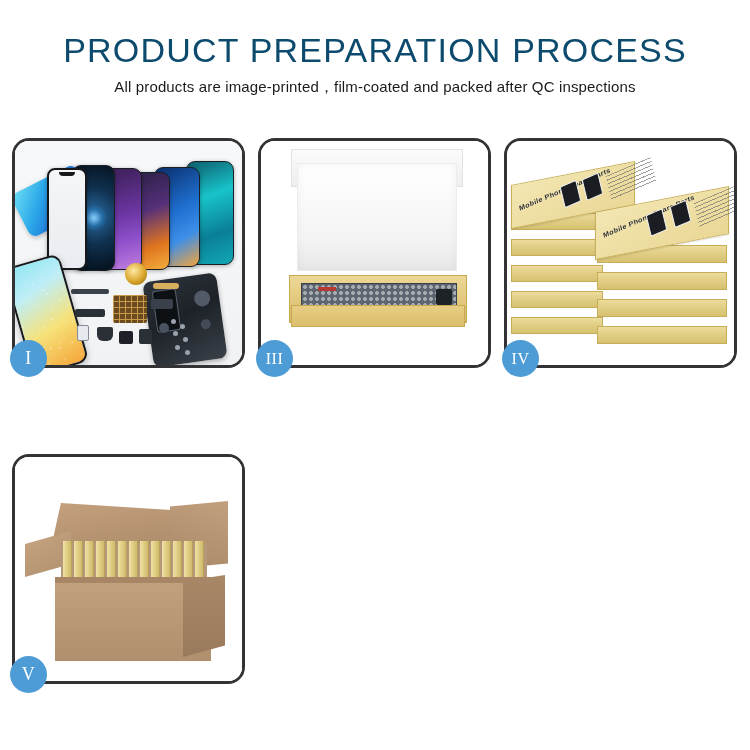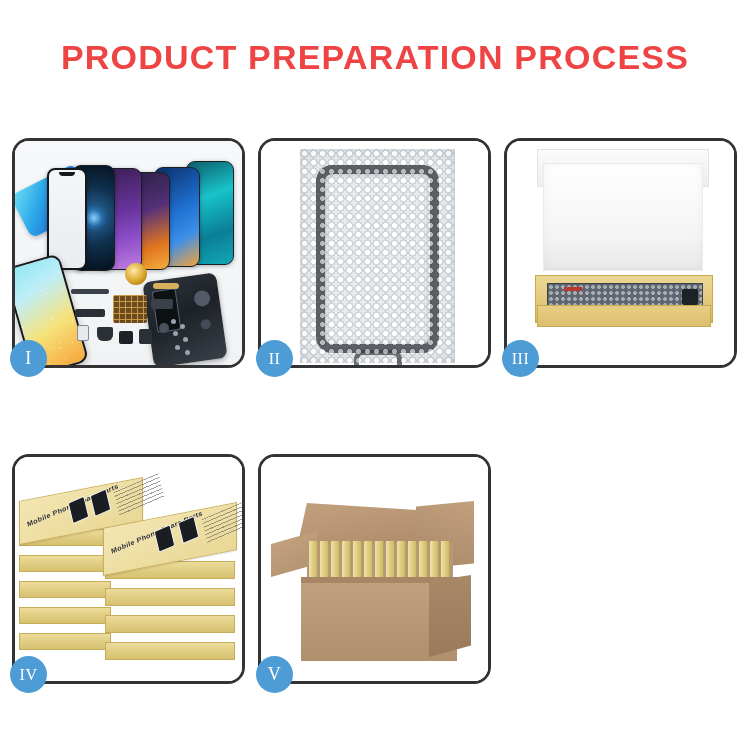--- a/index.html
+++ b/index.html
@@ -14,25 +14,25 @@
   #page {
     position: relative;
     width: 750px; height: 750px;
     background: #ffffff;
   }
 
   
   .header { position: absolute; left: 0; top: 32px; width: 750px; text-align: center; }
   .title {
     font-size: 34px;
-    font-weight: 700;
+    font-weight: 400;
     letter-spacing: 1.2px;
-    color: #ef4444;
+    color: #0c4a6e;
     line-height: 1.1;
-    margin: 7px;
+    margin: 0;
     white-space: nowrap;
   }
   .subtitle {
     margin: 9px 0 0 0;
     font-size: 15px;
     font-weight: 400;
     color: #1b1b1b;
     letter-spacing: 0.15px;
     white-space: nowrap;
   }
@@ -394,20 +394,21 @@
     filter: blur(1px);
   }
 </style>
 </head>
 <body>
 
 <div id="page">
 
   <div class="header">
     <div class="title">PRODUCT PREPARATION PROCESS</div>
+    <div class="subtitle">All products are image-printed，film-coated and packed after QC inspections</div>
   </div>
 
   <div class="grid">
 
     <div class="panel">
       <div class="panel-clip">
         <div class="p1-stage">
           <div class="film-blue"></div>
           <div class="phone ph-teal"></div>
           <div class="phone ph-blue"></div>
@@ -436,31 +437,20 @@
                 <i style="left:12px;top:18px"></i>
               <i style="left:4px;top:26px"></i>
                 <i style="left:14px;top:31px"></i>
             </div>
           </div>
         </div>
       </div>
       <div class="badge">I</div>
     </div>
 
-    <div class="panel">
-      <div class="panel-clip">
-        <div class="p2-bg">
-          <div class="bubble-sheet">
-            <div class="screen-outline"></div>
-            <div class="bubble-overlay"></div>
-          </div>
-        </div>
-      </div>
-      <div class="badge wide">II</div>
-    </div>
 
     <div class="panel">
       <div class="panel-clip">
         <div class="p3-bg">
           <div class="box3-lidback"></div>
           <div class="foam"></div>
           <div class="box3-tray"></div>
           <div class="prod-wrapped"></div>
           <div class="box3-front"></div>
         </div>

